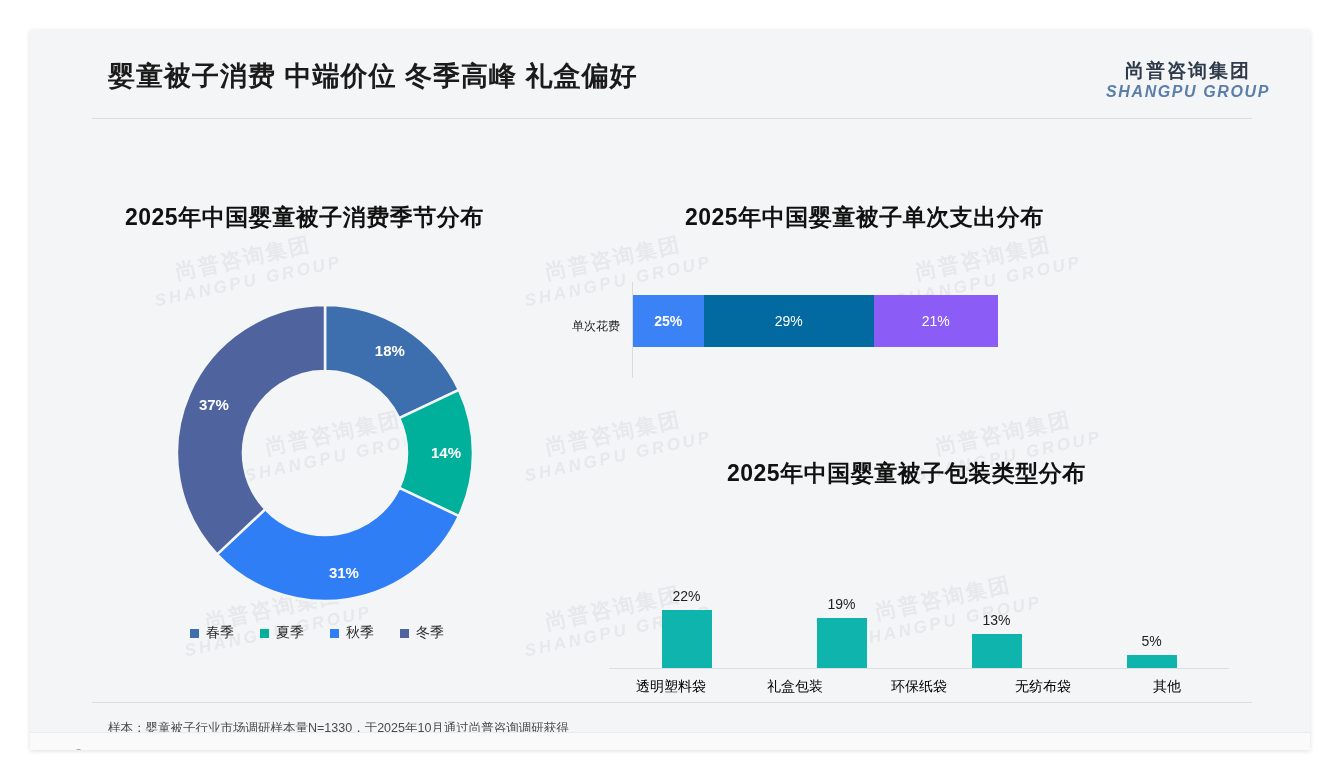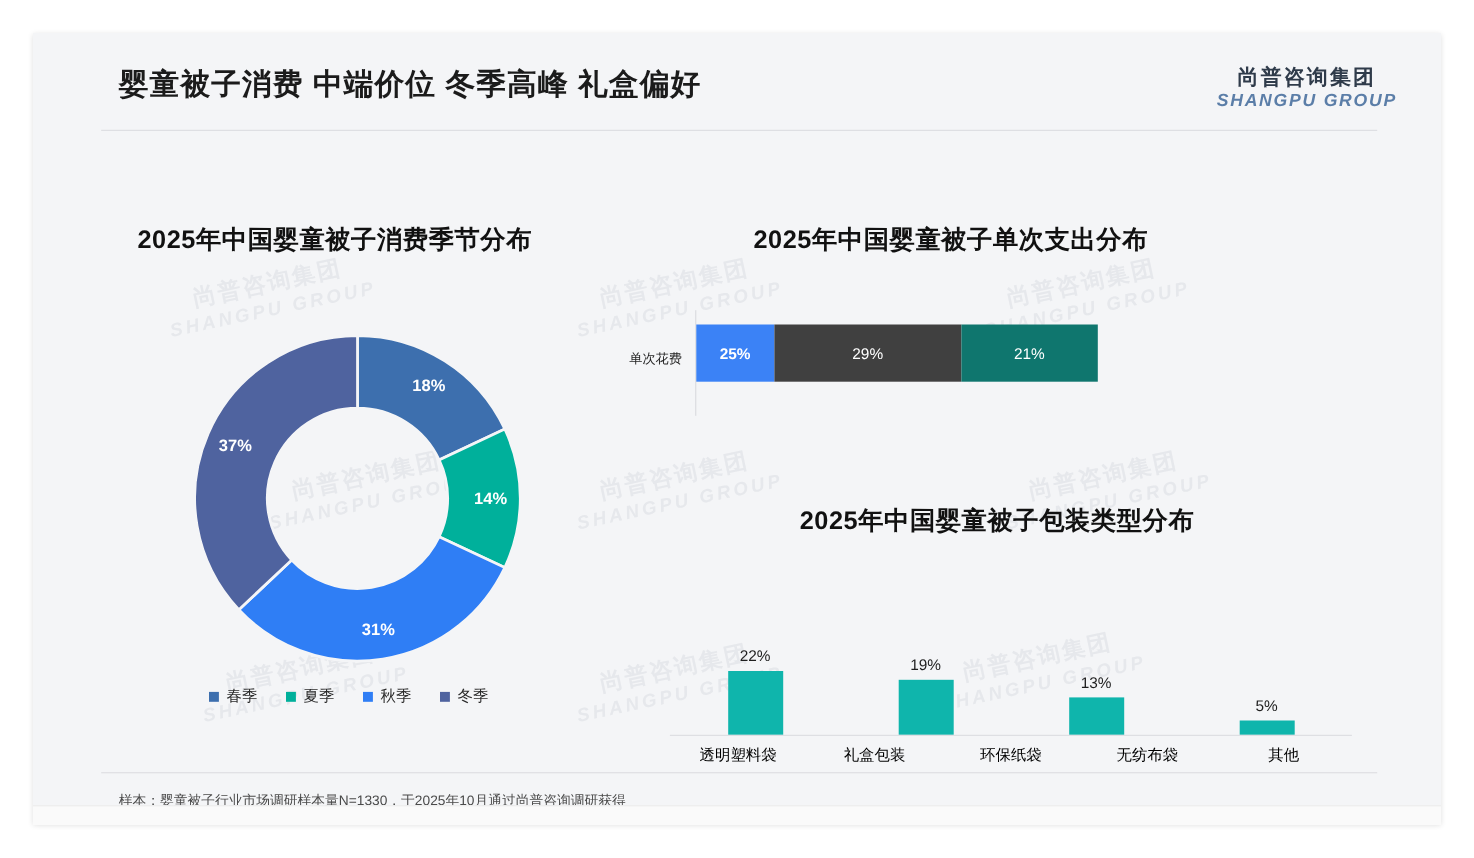--- a/index.html
+++ b/index.html
@@ -374,22 +374,22 @@
         <span class="legend-swatch" style="background: rgb(79, 99, 159);"></span>
         <span class="legend-text">冬季</span>
       </div>
     </div>
 
   <div class="stack-wrap">
     <div class="stack-axis"></div>
     <div class="stack-rowlabel">单次花费</div>
     <div class="stack-bar" id="stack-bar">
         <div class="stack-seg first" style="width: 12%; background: rgb(59, 130, 246);">25%</div>
-        <div class="stack-seg" style="width: 29%; background: #404040;">29%</div>
-        <div class="stack-seg" style="width: 21%; background: #0f766e;">21%</div>
+        <div class="stack-seg" style="width: 29%; background: #0369a1;">29%</div>
+        <div class="stack-seg" style="width: 21%; background: #8b5cf6;">21%</div>
       </div>
   </div>
 
 
   <div class="cols-wrap">
     <div class="cols-plot" id="cols-plot">
         <div class="col-slot">
           <div class="col-value">22%</div>
           <div class="col-bar" style="height: 58px; background: rgb(15, 181, 172);"></div>
         </div>

